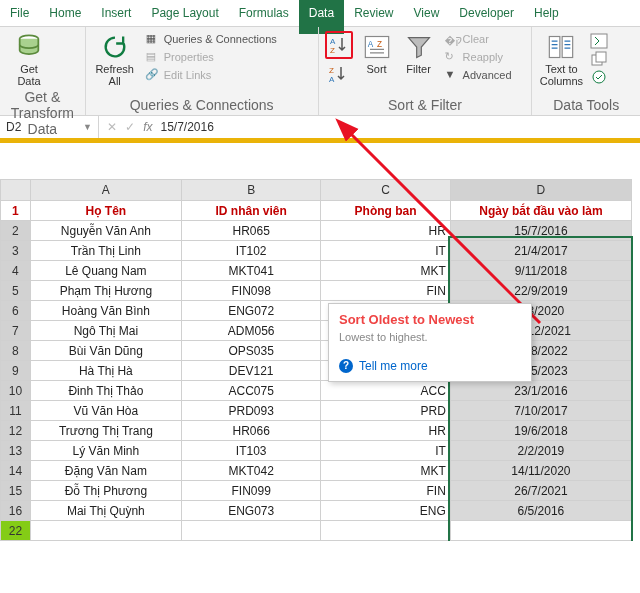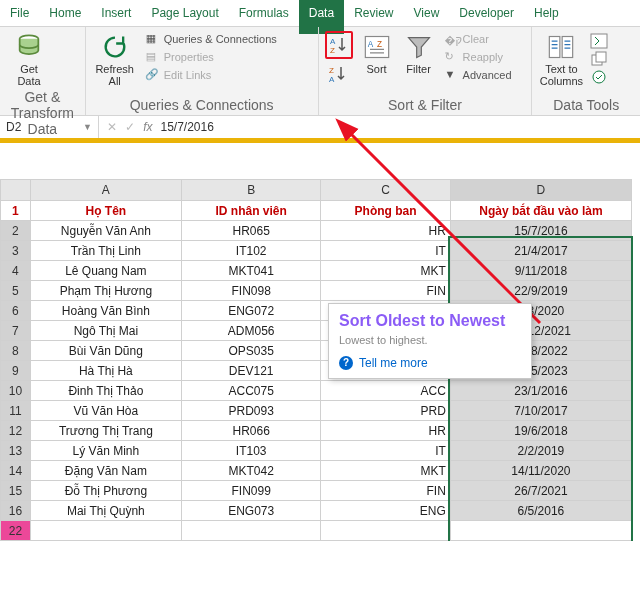--- a/index.html
+++ b/index.html
@@ -24,33 +24,33 @@
 .sort-ico.hl{border:2px solid #e81123;border-radius:2px}
 
 .fbar{display:flex;align-items:center;height:22px;border-bottom:5px solid #eab308}
 .namebox{width:86px;border-right:1px solid #d4d4d4;height:22px;display:flex;align-items:center;padding:0 6px;color:#333}
 .namebox .dd{margin-left:auto;color:#888;font-size:9px}
 .fx-area{display:flex;align-items:center;gap:8px;padding:0 8px;color:#666}
 .fx-area .fx{font-style:italic;color:#888}
 .fval{color:#333}
 
 .tooltip{position:absolute;left:328px;top:124px;width:182px;background:#fff;border:1px solid #c8c8c8;box-shadow:2px 2px 6px rgba(0,0,0,.2);padding:8px 10px;z-index:10}
-.tooltip .tt-h{font-weight:bold;font-size:16px;color:#8b5cf6;margin-bottom:4px}
-.tooltip .tt-s{font-size:11px;color:#888;margin-bottom:10px}
+.tooltip .tt-h{font-weight:bold;font-size:13px;color:#ef4444;margin-bottom:4px}
+.tooltip .tt-s{font-size:11px;color:#888;margin-bottom:16px}
 .tooltip .tt-l{font-size:12px;color:#0066cc;display:flex;align-items:center;gap:6px;cursor:pointer}
 .tooltip .tt-l .q{width:14px;height:14px;border-radius:50%;background:#0066cc;color:#fff;text-align:center;line-height:14px;font-size:10px;font-weight:bold}
 
 .arrow{position:absolute;z-index:9;pointer-events:none}
 
 .sheet-wrap{position:relative}
 .sheet{border-collapse:collapse;width:632px;margin-top:36px}
 .sheet th,.sheet td{border:1px solid #d0d0d0;height:19px;padding:0 4px;font-size:12px;white-space:nowrap;overflow:hidden}
 .sheet thead th{background:#e6e6e6;color:#333;font-weight:normal;text-align:center;height:20px}
 .sheet thead th.sel{background:#d2d2d2}
-.rowhdr{background:#ec4899;text-align:center;width:22px;color:#333}
+.rowhdr{background:#84cc16;text-align:center;width:22px;color:#333}
 .rowhdr.sel{background:#d2d2d2}
 .hdr-row td{color:#c00000;font-weight:bold;text-align:center;background:#fff}
 .colA{width:150px;text-align:center}
 .colB{width:140px;text-align:center}
 .colC{width:130px;text-align:right}
 .colD{width:180px;text-align:center}
 .sel-col{background:#d9d9d9}
 .sel-outline{position:absolute;border:2px solid #217346;pointer-events:none;z-index:5}
 </style>
 </head>

